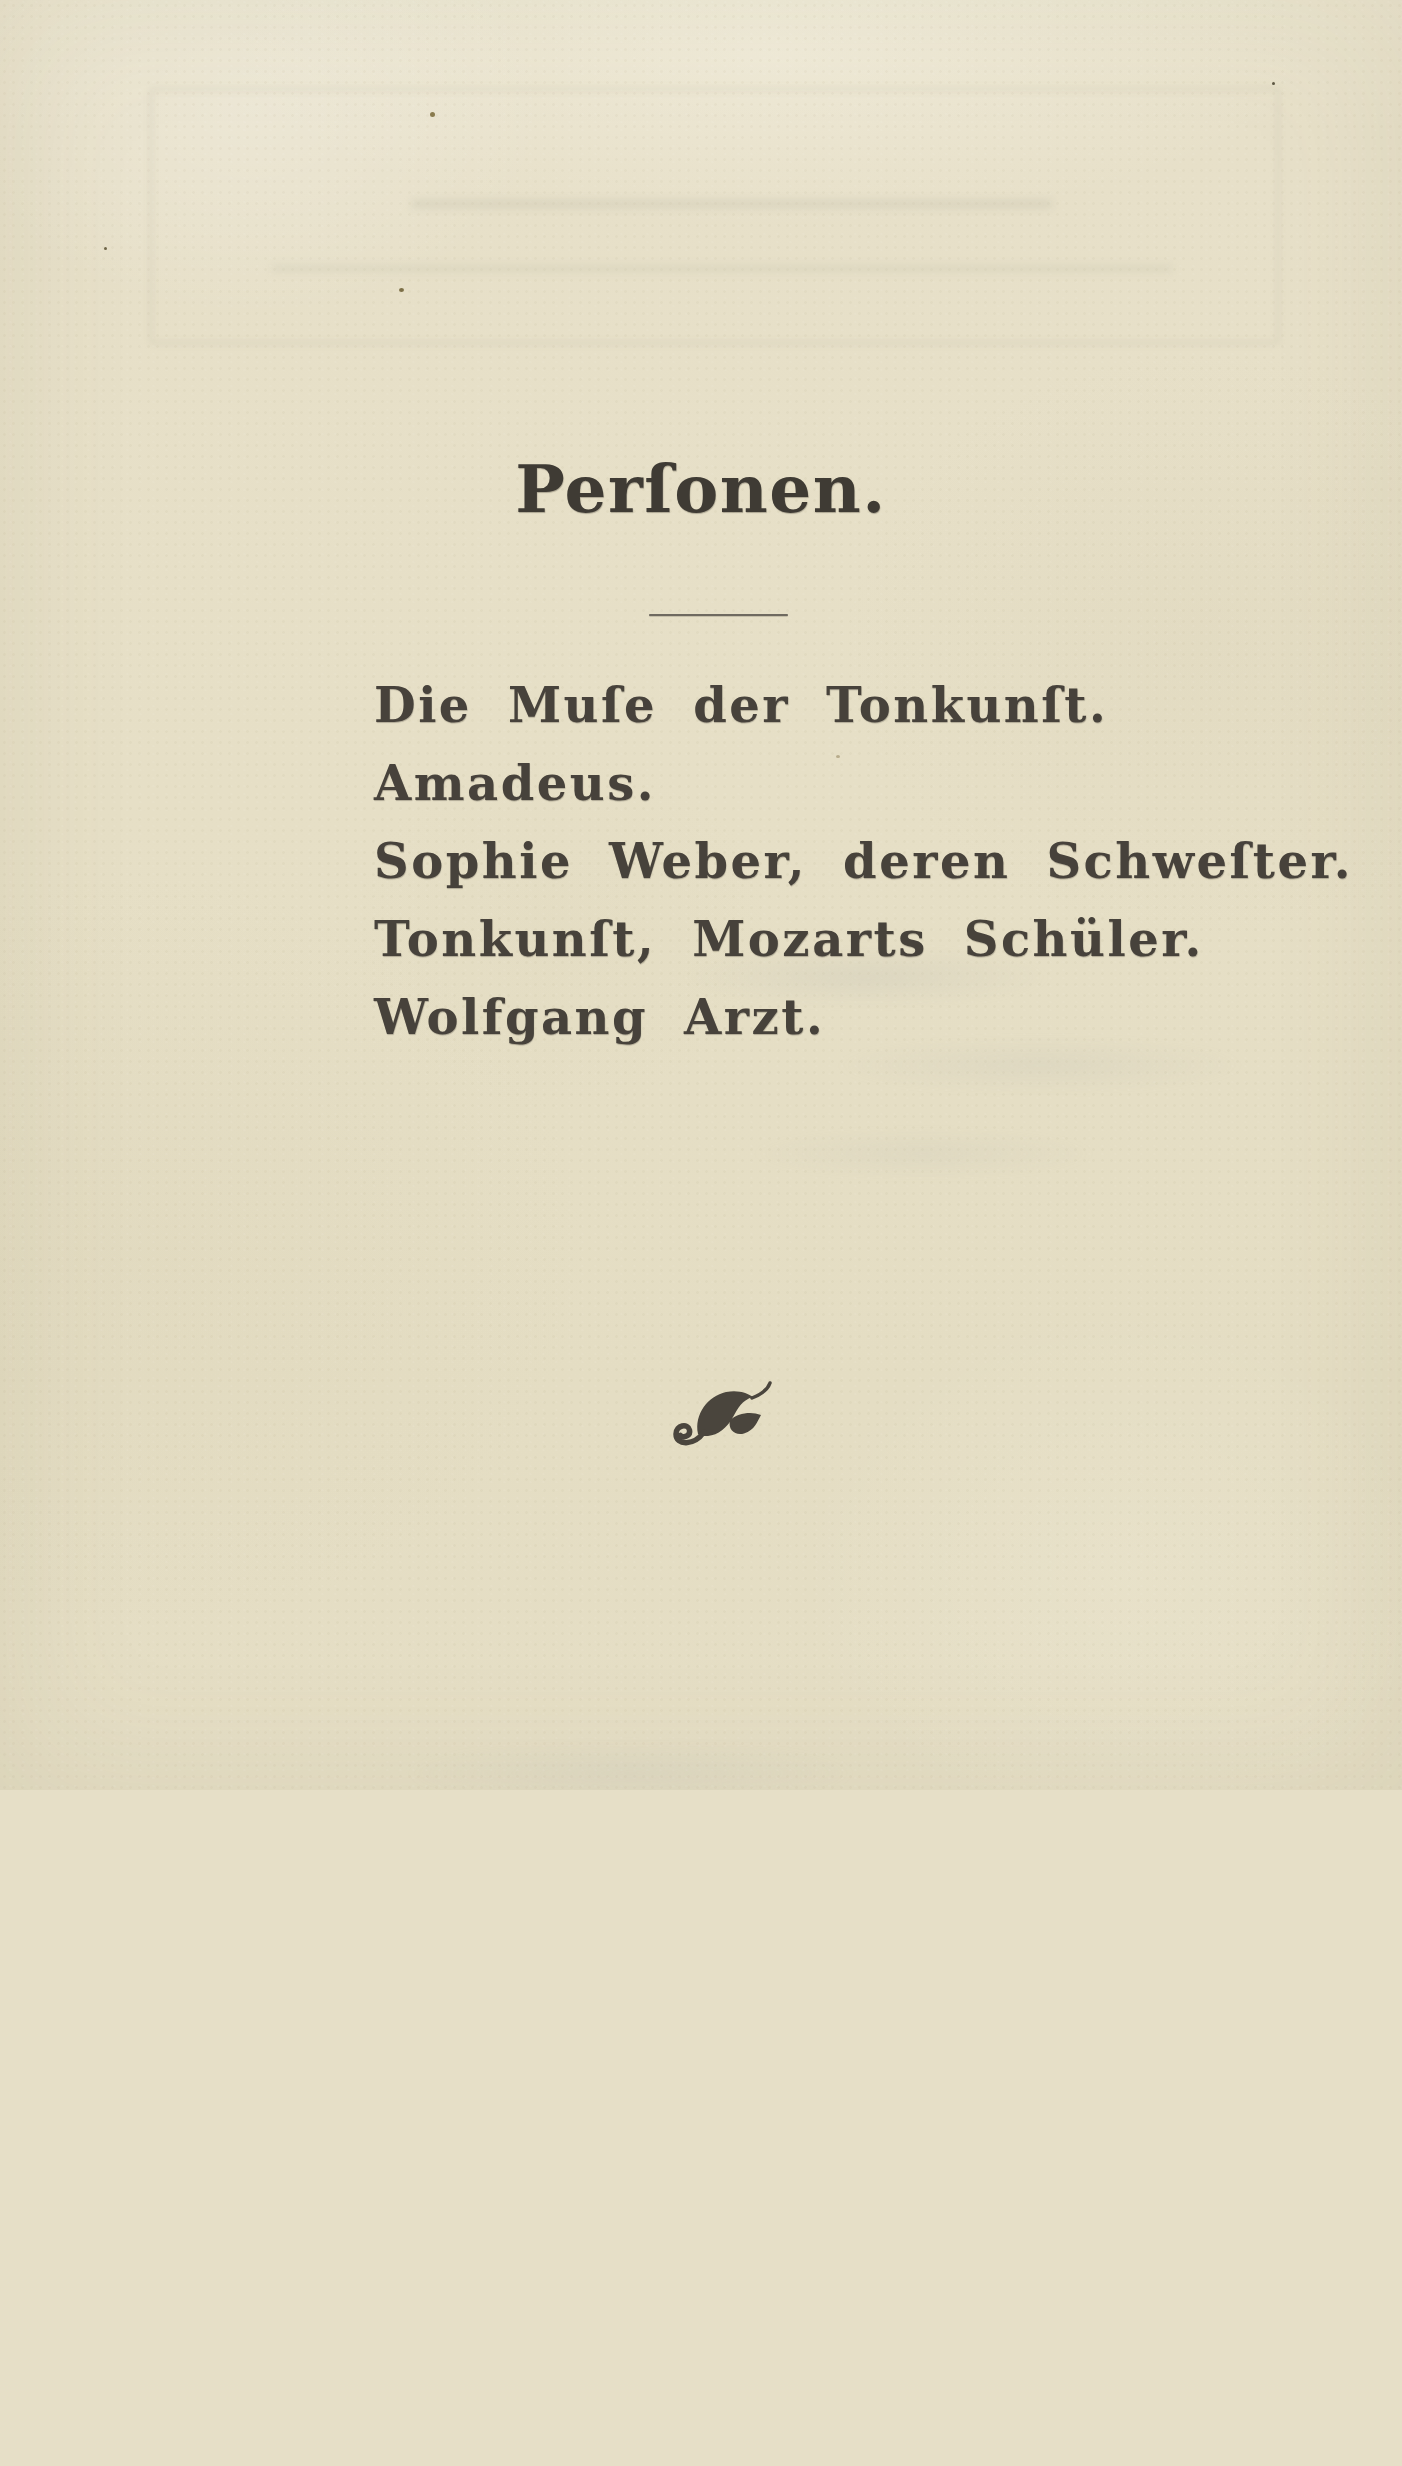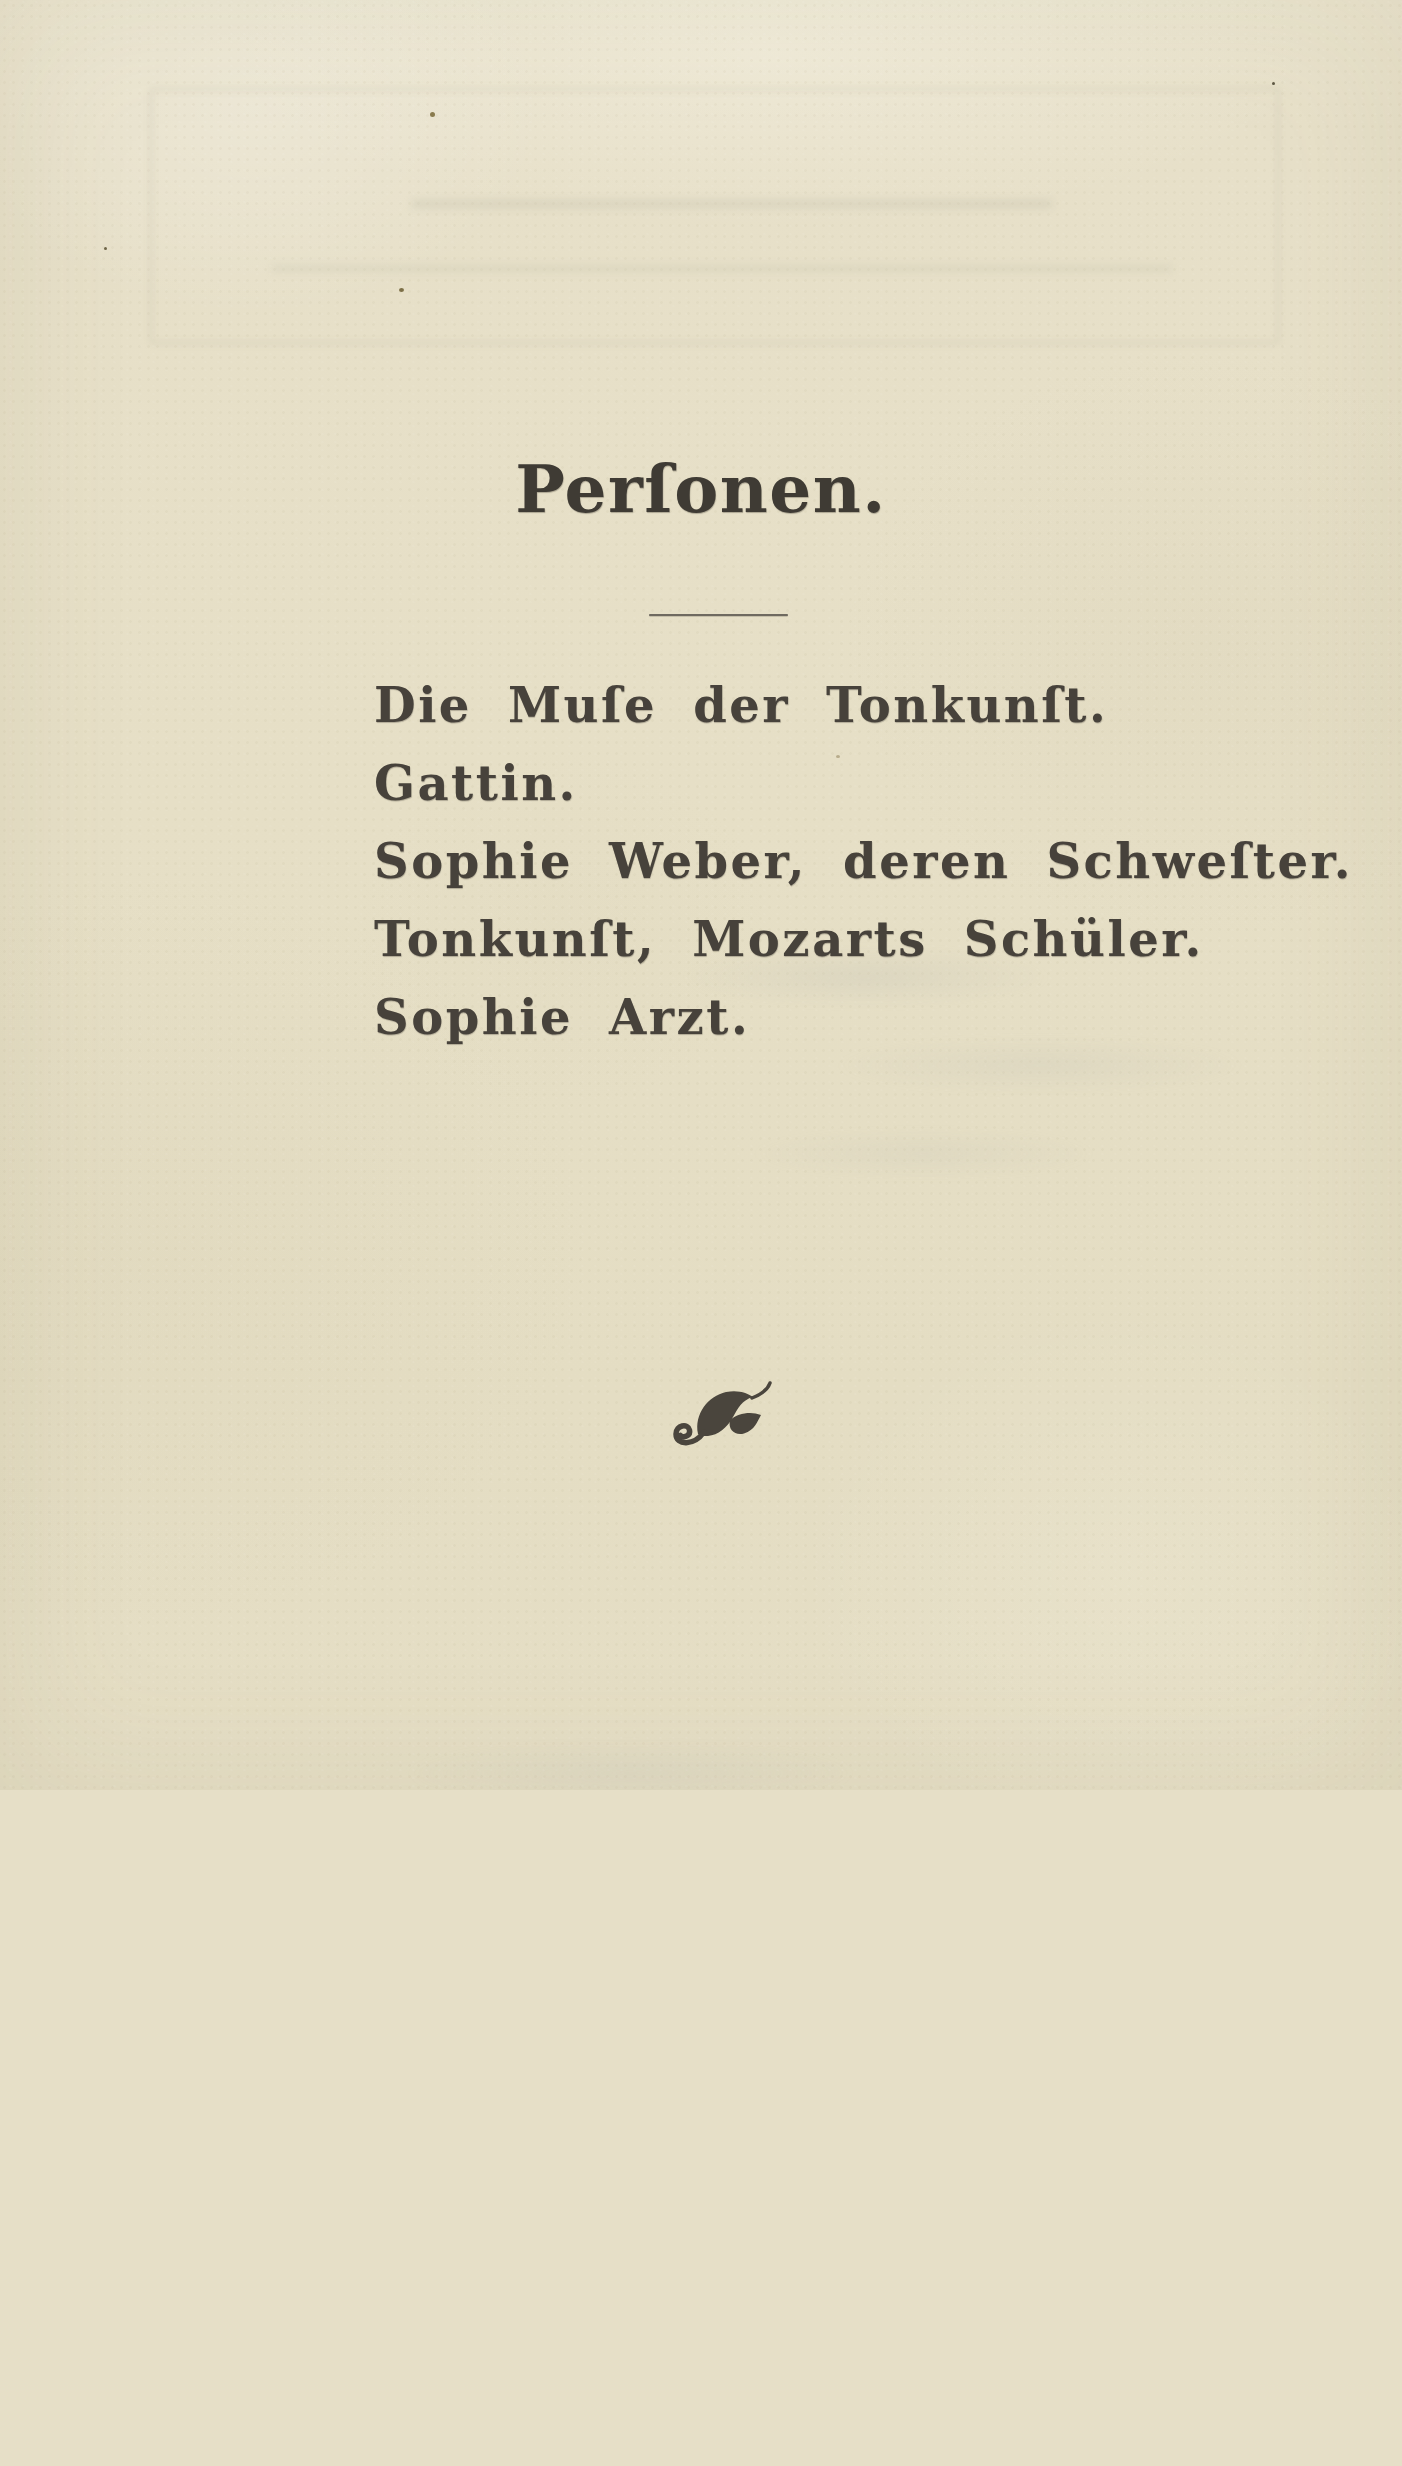--- a/index.html
+++ b/index.html
@@ -114,24 +114,24 @@
   <span class="speck s3"></span>
   <span class="speck s4"></span>
   <span class="speck s5"></span>
 
   <h1 class="title">Perſonen.</h1>
 
   <div class="rule"></div>
 
   <ul class="cast">
     <li>Die Muſe der Tonkunſt.</li>
-    <li>Gattin.</li>
+    <li>Amadeus.</li>
     <li>Sophie Weber, deren Schweſter.</li>
     <li>Tonkunſt, Mozarts Schüler.</li>
-    <li>Sophie Arzt.</li>
+    <li>Wolfgang Arzt.</li>
   </ul>
 
   <div class="ornament">
     <svg viewBox="0 0 110 70" xmlns="http://www.w3.org/2000/svg" aria-hidden="true">
       <g fill="#4a453d" stroke="none">
 
         <path d="M30 54 C26 34 40 16 58 12 C70 9.5 80 13 85 17
                  C74 20 70 28 65 37 C59 48 50 55 40 56
                  C36 56.4 32.5 55.6 30 54 Z"></path>
 

